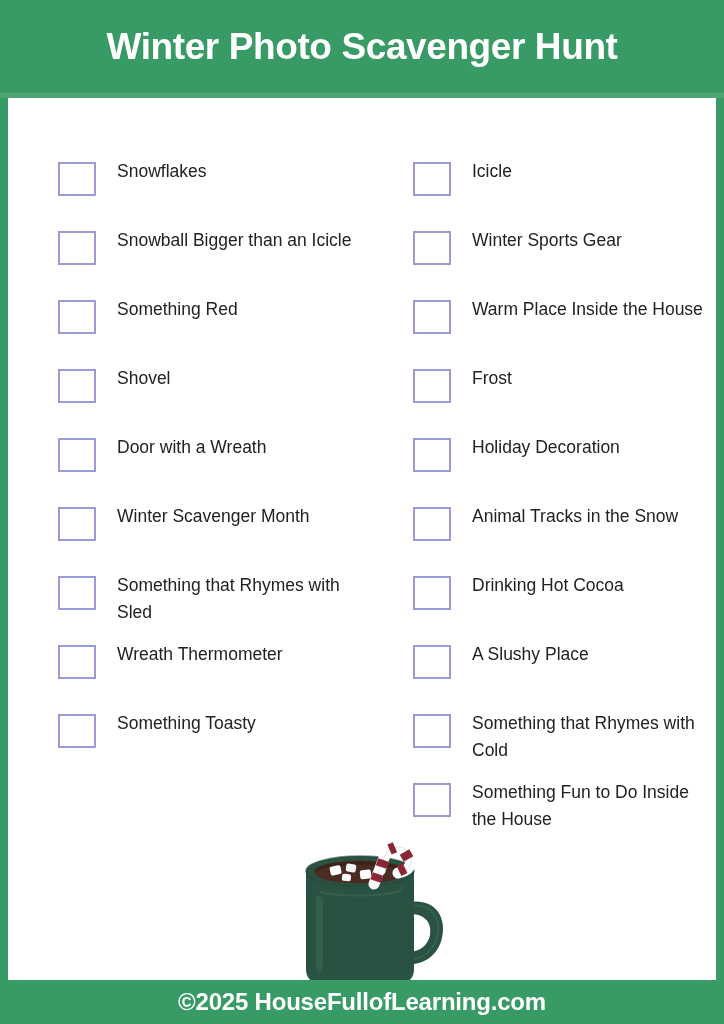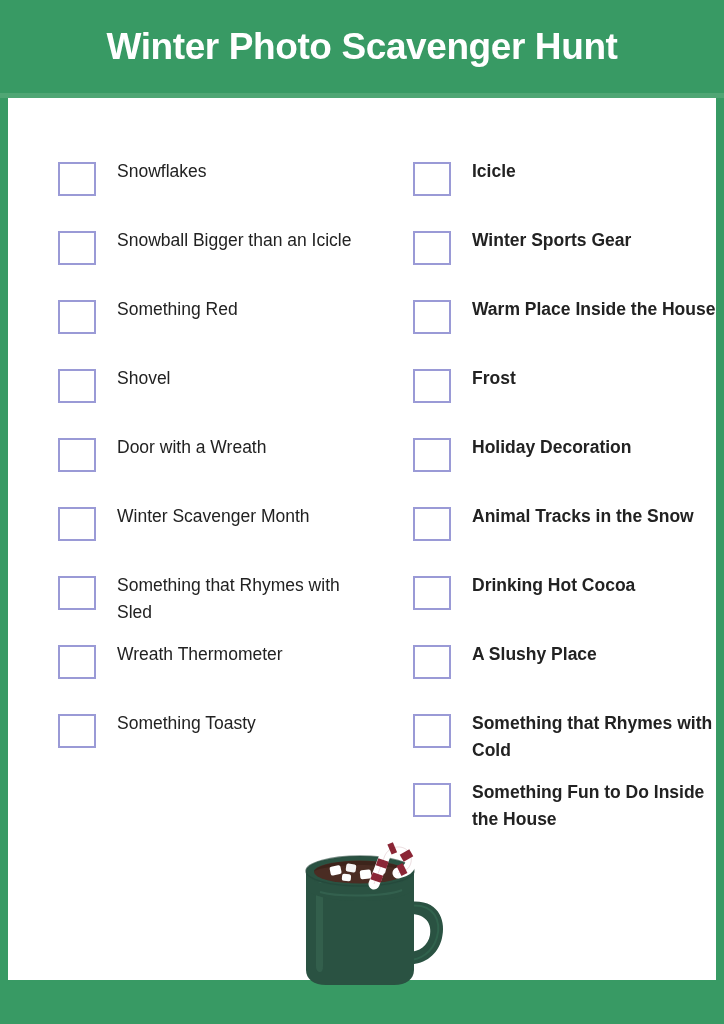--- a/index.html
+++ b/index.html
@@ -74,21 +74,21 @@
     width: 708px;
     display: flex;
   }
 
   .column {
     display: flex;
     flex-direction: column;
   }
 
   .column.left  { width: 352px; padding-left: 50px; }
-  .column.right { width: 356px; padding-left: 53px; font-weight: bold; }
+  .column.right { width: 356px; padding-left: 53px; }
 
   .row {
     display: flex;
     align-items: flex-start;
     height: 69px;
   }
 
   .checkbox {
     width: 38px;
     height: 34px;
@@ -271,14 +271,17 @@
           <path d="M114.5 12 L118.5 19"></path>
           <path d="M115 28 L109 31"></path>
         </g>
 
         <path d="M84 44 L94 18 C97 7 110 4 117 10 C124 16 122 28 114 31 L108 33" fill="none" stroke="#7d2230" stroke-width="0.6" opacity="0.25"></path>
       </svg>
     </div>
 
   </div>
 
+  <div class="footer">
+    <div class="footer-text">©2025 HouseFullofLearning.com</div>
+  </div>
 
 </div>
 
 </body></html>

